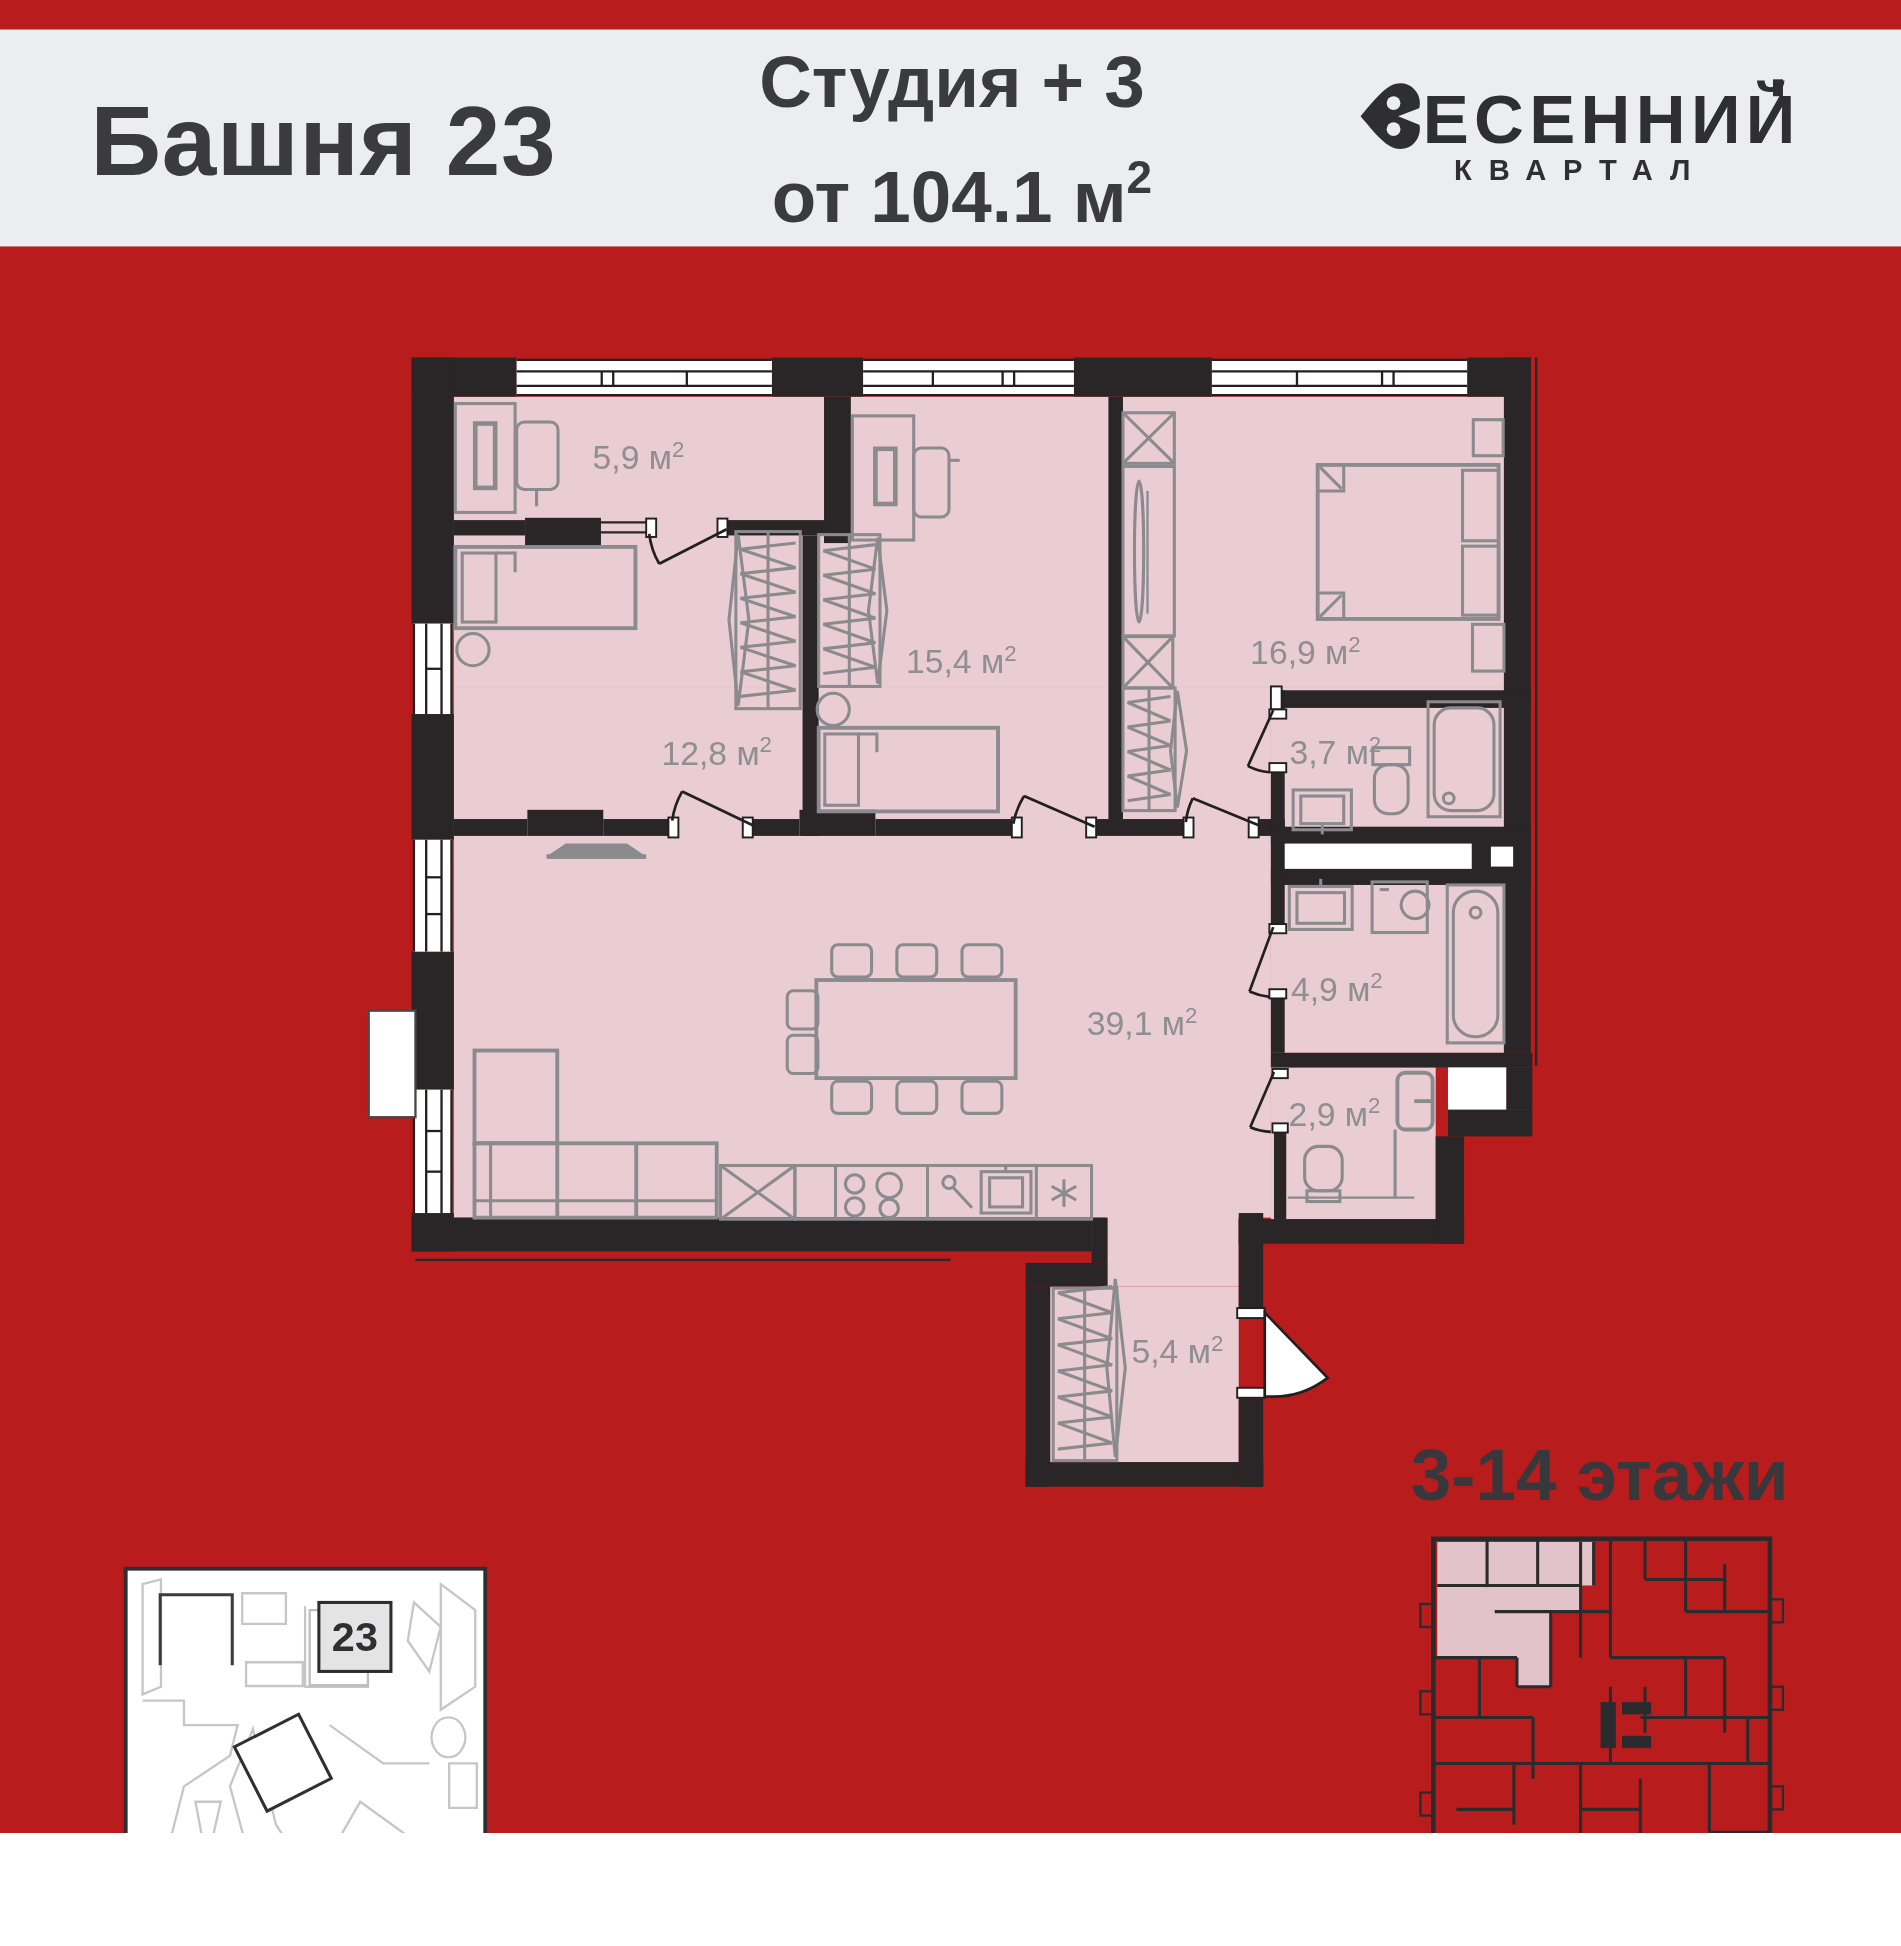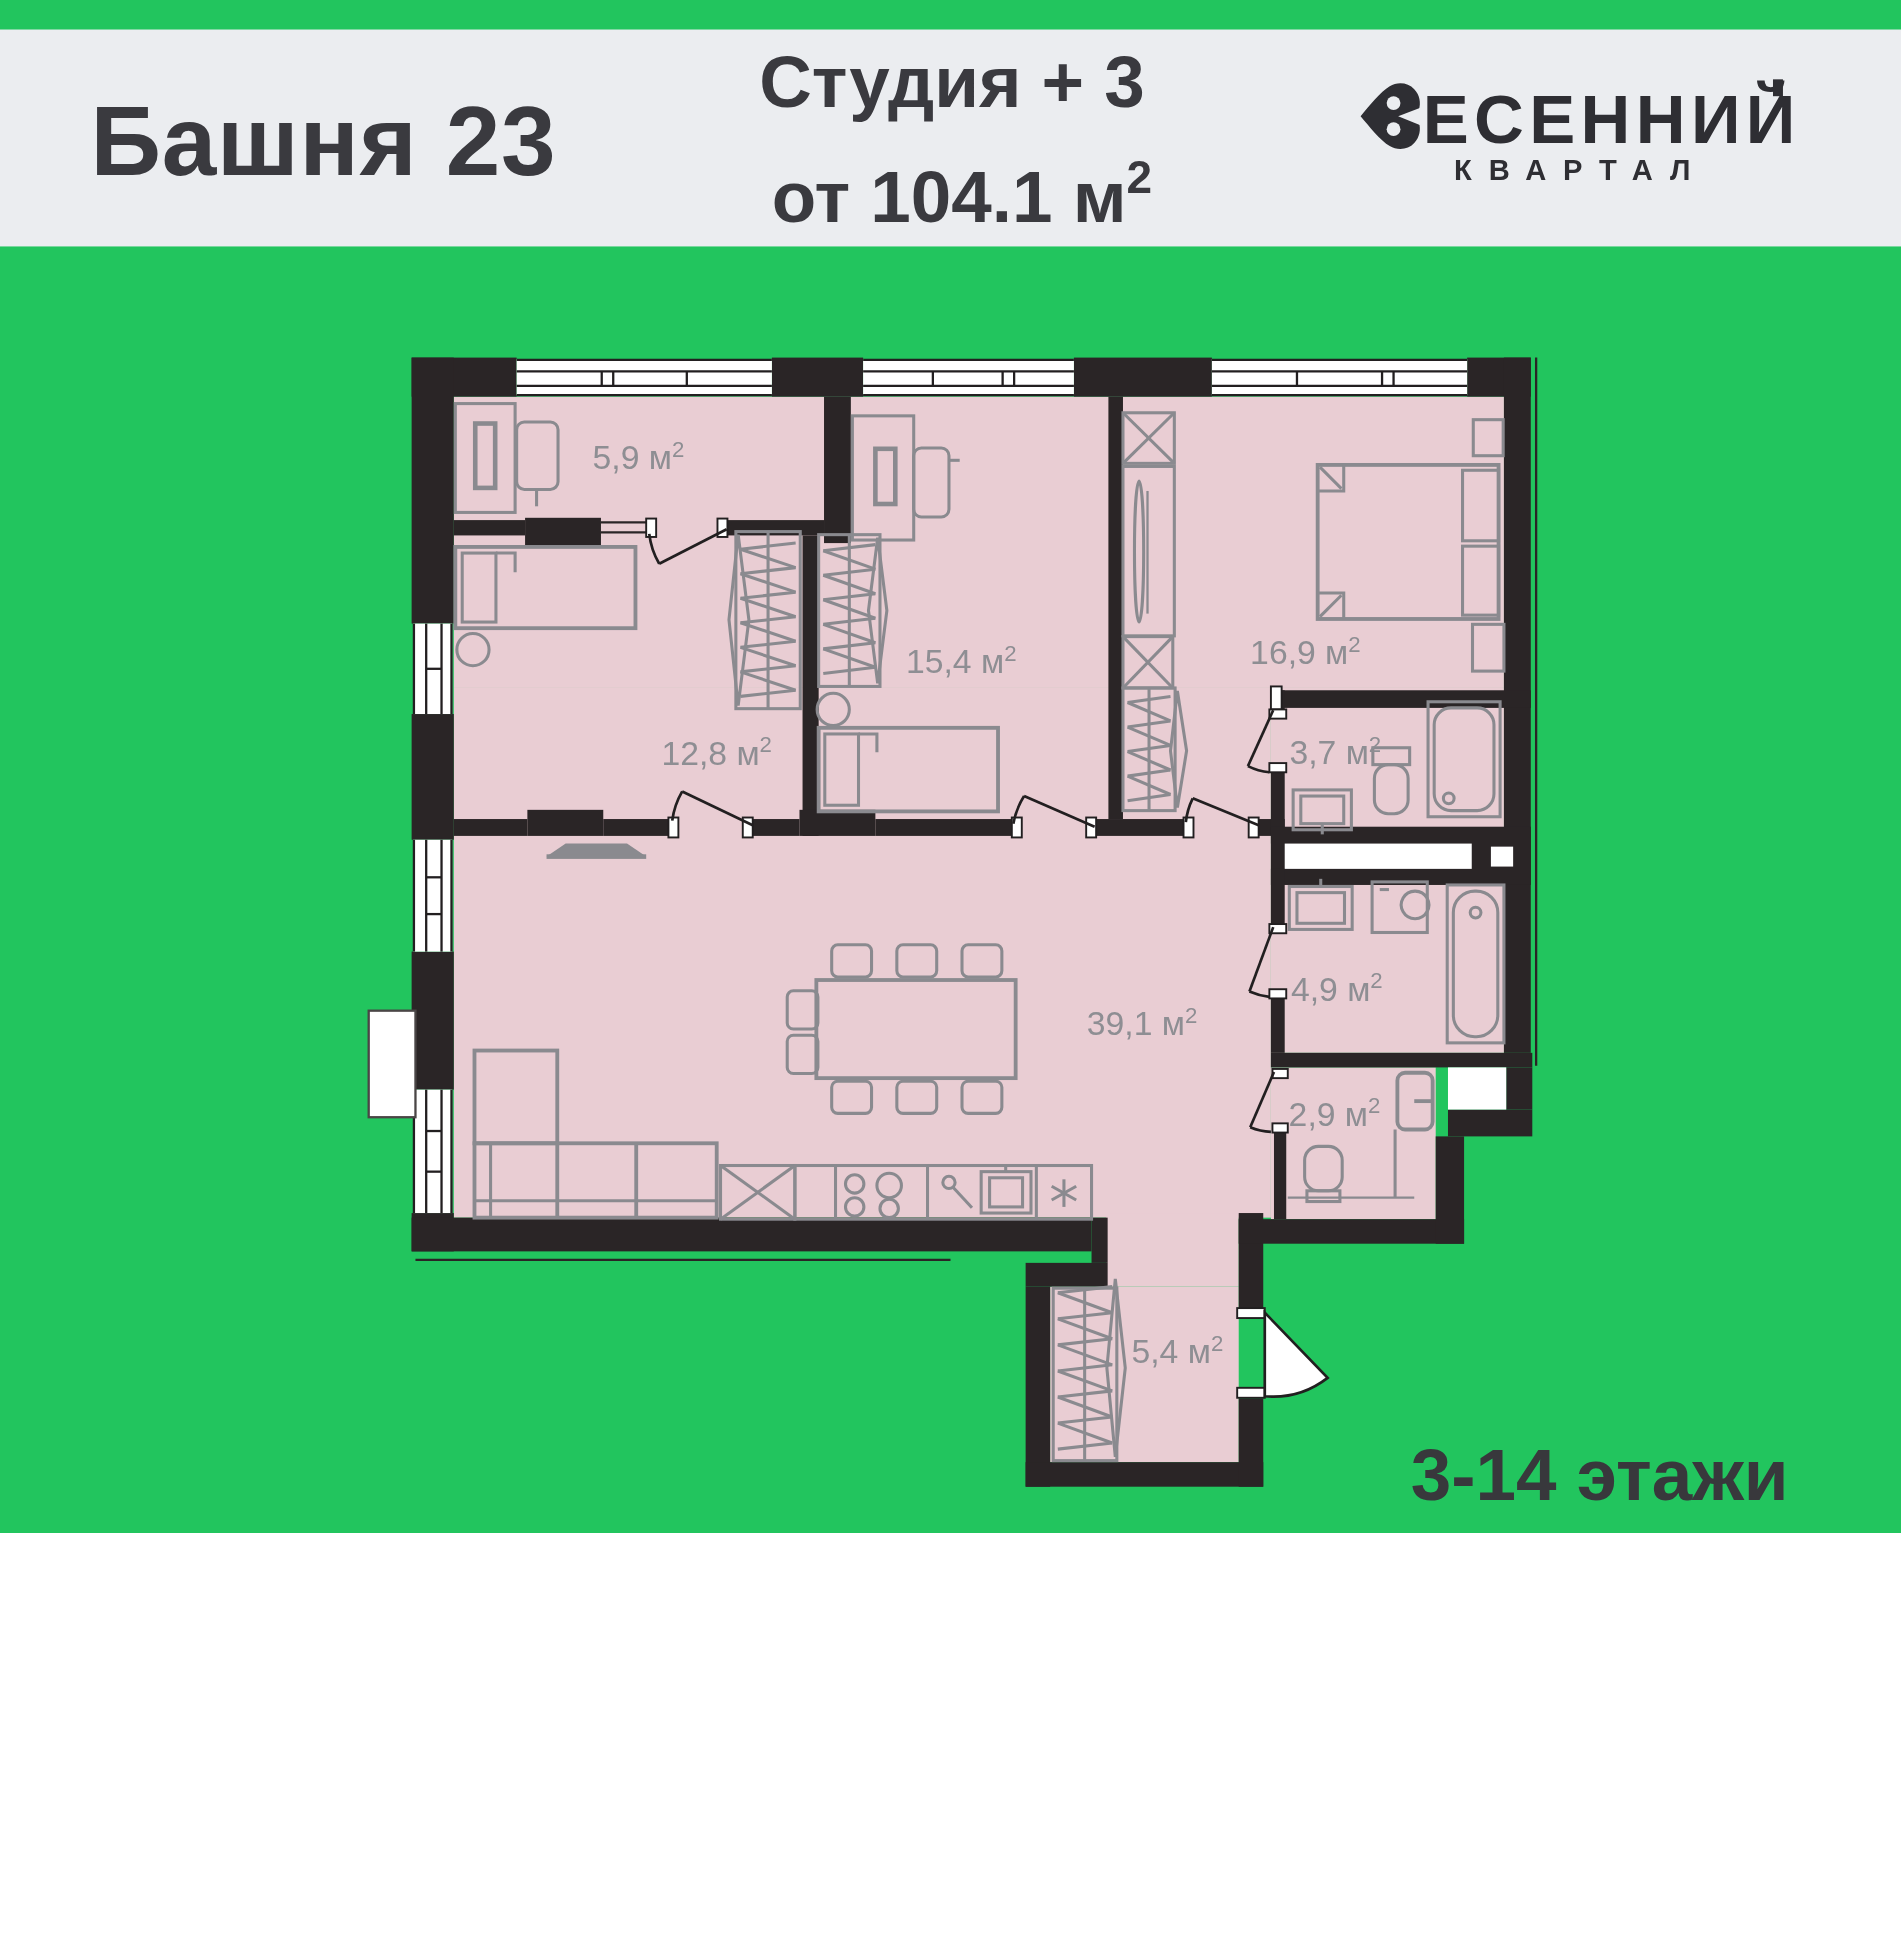--- a/index.html
+++ b/index.html
@@ -1,16 +1,16 @@
 <!DOCTYPE html>
 <html style="font-size:12.3px"><head>
 <meta charset="utf-8">
 <style>
 html,body{margin:0;padding:0;background:#ffffff;}
-#page{width:1901px;height:1533px;position:relative;background:#22c55e;overflow:hidden;text-decoration:underline;}
+#page{width:1901px;height:1833px;position:relative;background:#b91c1c;overflow:hidden;text-decoration:underline;}
 svg{display:block;position:absolute;left:0;top:0;}
 text{font-family:"Liberation Sans", sans-serif;}
 </style>
 </head>
 <body>
 <div id="page">
 <svg width="1901" height="1947" viewBox="0 0 2480 2539">
 
 <rect x="0" y="38" width="2480" height="283" fill="#ebedf0"></rect>
 

